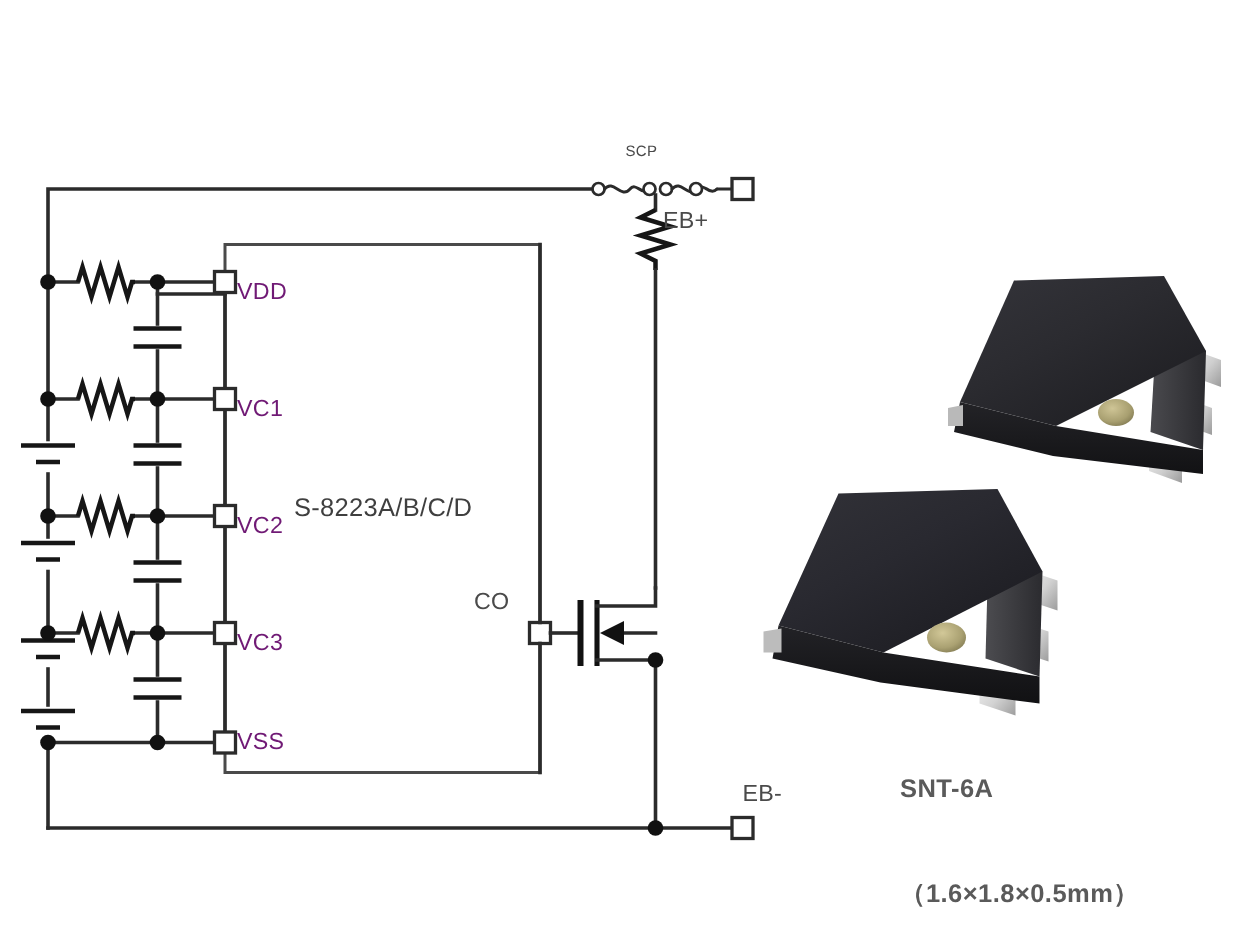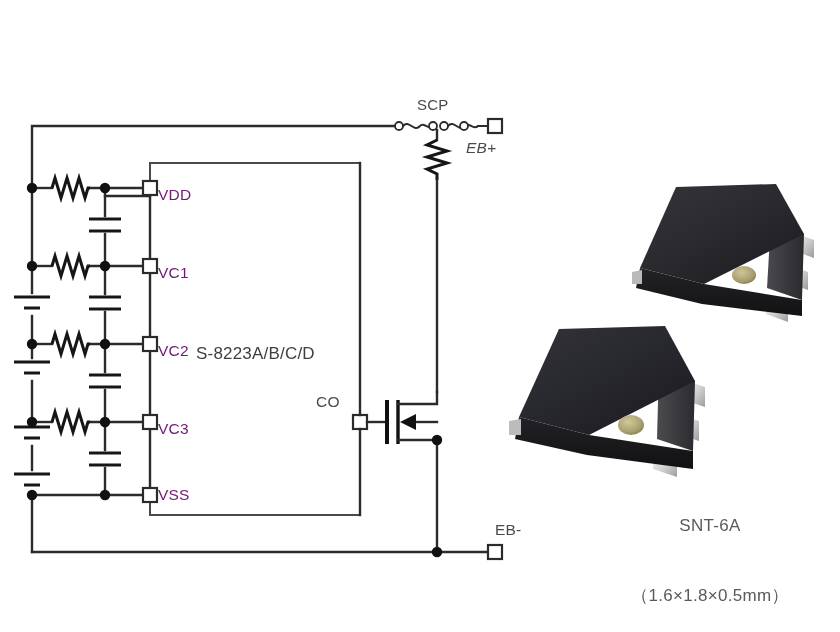--- a/index.html
+++ b/index.html
@@ -94,41 +94,41 @@
   }
   .lbl-part {
     font-size: 17px;
     color: #3f3f3f;
   }
   .lbl-term {
     font-size: 15.5px;
     color: #4a4a4a;
   }
   .lbl-scp {
-    font-size: 15px;
+    font-size: 10px;
     color: #4a4a4a;
   }
   .lbl-co {
     font-size: 15.5px;
     color: #4a4a4a;
     text-align: center;
   }
 
   
   .pkg {
     position: absolute;
   }
   .pkg svg { display: block; }
 
   .capt {
     position: absolute;
-    text-align: center;
     color: #5a5a5a;
     font-family: "Liberation Sans", sans-serif;
     white-space: nowrap;
+    font-weight: bold;
   }
   .capt-name { font-size: 17px; letter-spacing: 0.3px; }
   .capt-dim  { font-size: 17px; letter-spacing: 0.3px; }
 </style>
 </head>
 <body>
 
 <div id="stage">
 
   <svg id="schematic-svg" viewBox="0 0 840 632">
@@ -283,25 +283,25 @@
   </svg>
 
   <div class="lbl lbl-pin" style="left:158px; top:186px;">VDD</div>
   <div class="lbl lbl-pin" style="left:158px; top:264px;text-align:center;">VC1</div>
   <div class="lbl lbl-pin" style="left:158px; top:342px;text-align:right;">VC2</div>
   <div class="lbl lbl-pin" style="left:158px; top:420px;">VC3</div>
   <div class="lbl lbl-pin" style="left:158px; top:486px;">VSS</div>
 
   <div class="lbl lbl-co" style="left:316px; top:393px;">CO</div>
 
-  <div class="lbl lbl-part" style="left:196px; top:329px;margin-top:15px;">S-8223A/B/C/D</div>
+  <div class="lbl lbl-part" style="left:196px; top:329px;">S-8223A/B/C/D</div>
 
   <div class="lbl lbl-scp" style="left:417px; top:96px;">SCP</div>
 
-  <div class="lbl lbl-term" style="left:466px; top:139px;font-style:italic;">EB+</div>
+  <div class="lbl lbl-term" style="left:442px; top:139px;">EB+</div>
   <div class="lbl lbl-term" style="left:466px; top:521px;margin-left:29px;">EB-</div>
 
   <div class="pkg" style="left:626px; top:172px;">
     <svg width="200" height="170" viewBox="0 0 200 170">
       <defs>
         <linearGradient id="topFace1" x1="0" y1="0" x2="0.85" y2="1">
           <stop offset="0%" stop-color="#34343a"></stop>
           <stop offset="45%" stop-color="#2b2b30"></stop>
           <stop offset="100%" stop-color="#1d1d21"></stop>
         </linearGradient>

